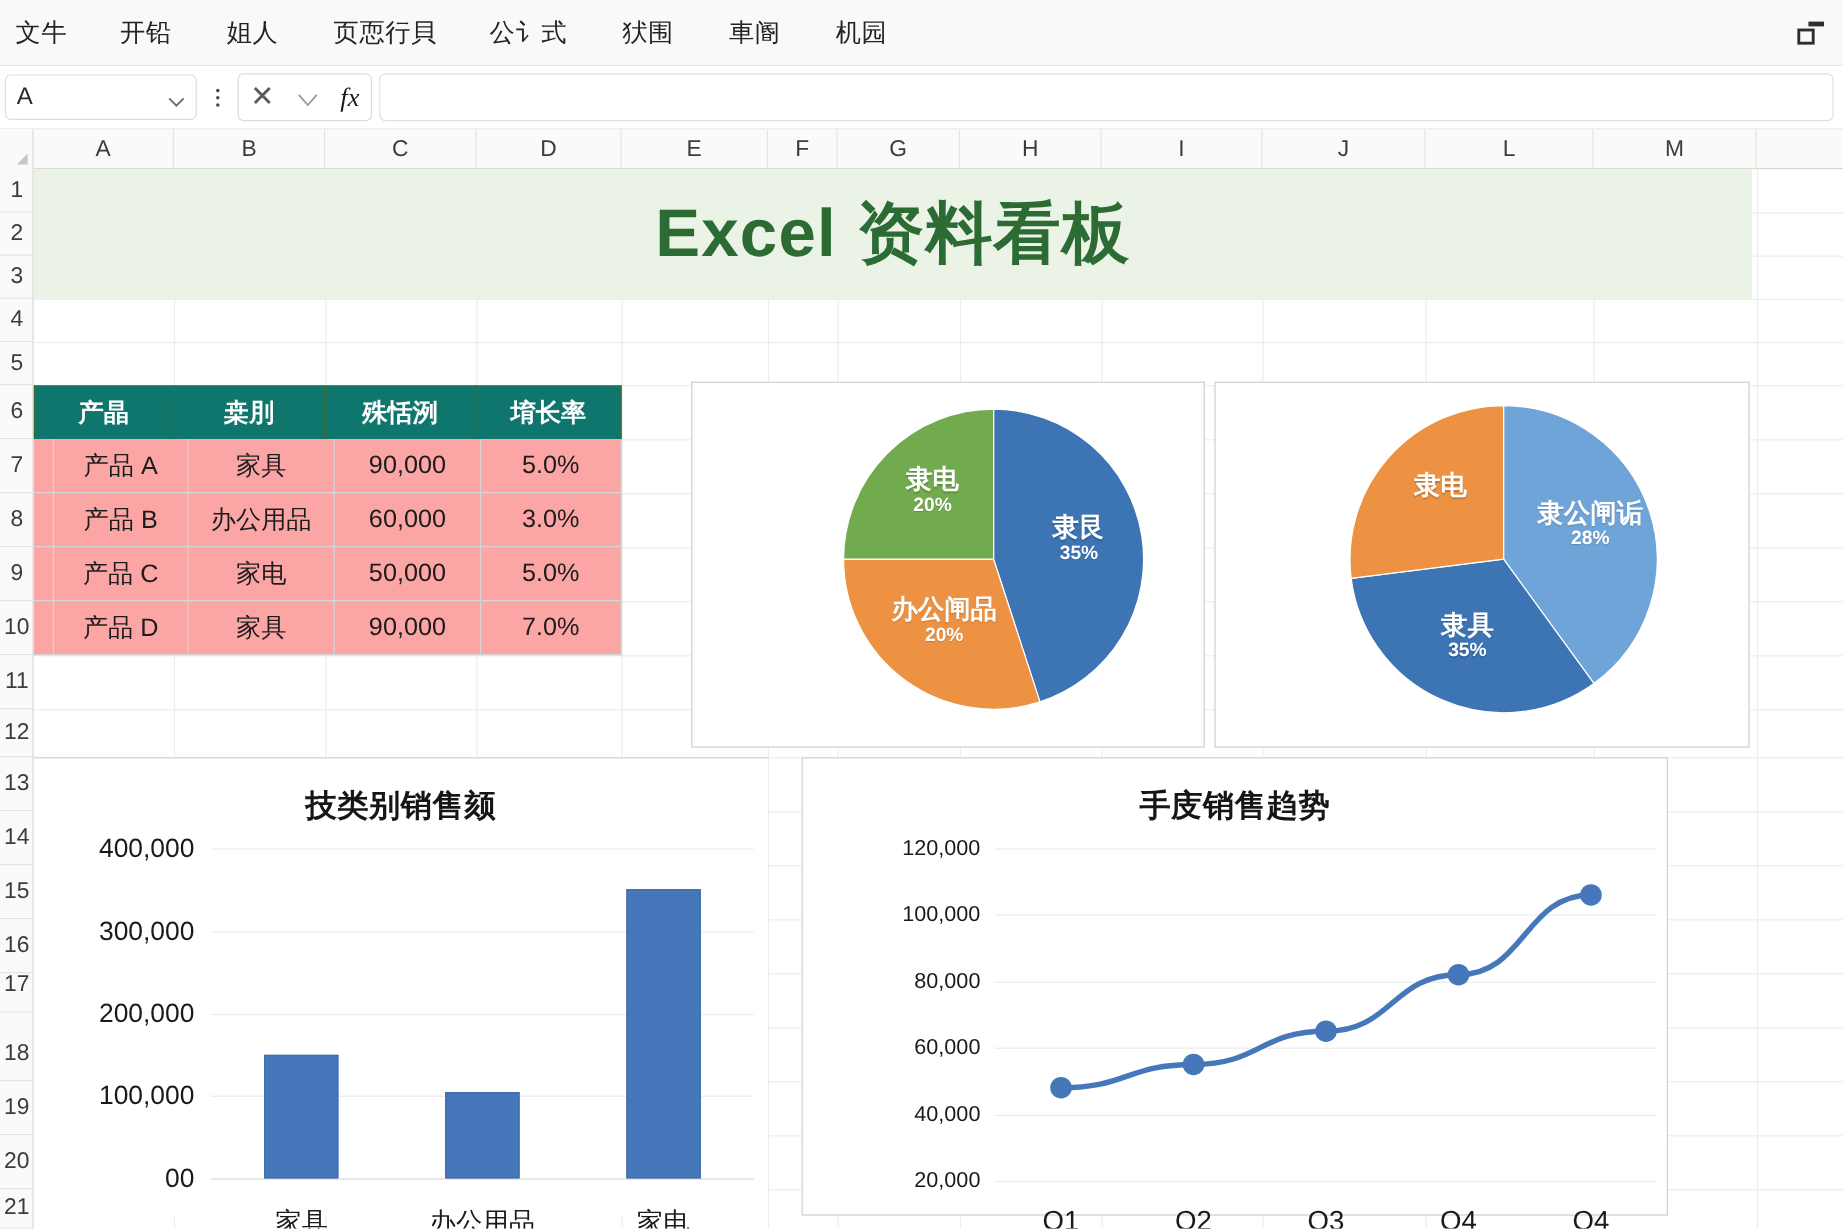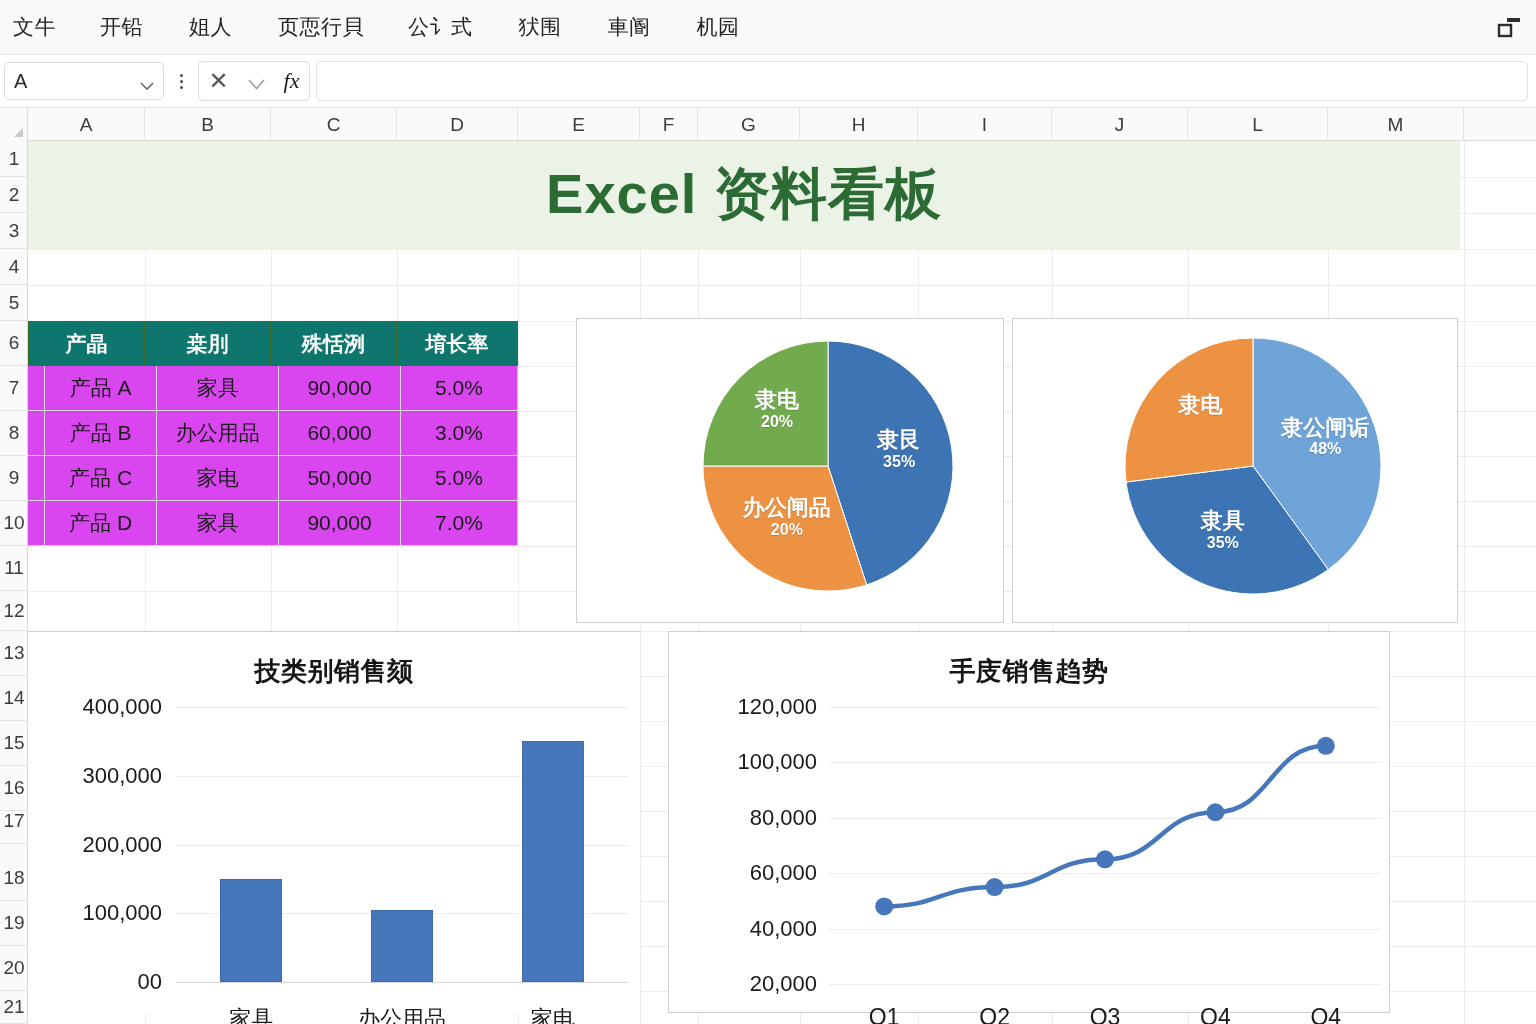--- a/index.html
+++ b/index.html
@@ -113,21 +113,21 @@
   }
 
   
   .dtable { position: absolute; left: 0; top: 180px; width: 490px; }
   .dt-head { display: flex; height: 45px; background: #0f766e; }
   .dt-head .c {
     display: flex; align-items: center; justify-content: center;
     color: #fff; font-weight: bold; font-size: 21px;
     border-right: 1px solid #3d6b2b;
   }
-  .dt-row { display: flex; height: 45px; background: #d946ef; border-bottom: 1px solid #d5d5d3; padding-left: 16px; }
+  .dt-row { display: flex; height: 45px; background: #fca5a5; border-bottom: 1px solid #d5d5d3; padding-left: 16px; }
   .dt-row .c {
     display: flex; align-items: center; justify-content: center;
     font-size: 21px; color: #1c1c1c; border-right: 1px solid #d5d5d3;
   }
   .dt-row .c:first-child { border-left: 1px solid #d5d5d3; }
   .dt-head .c:first-child { border-left: 1px solid #3d6b2b; }
   .w1 { width: 117px; } .w2 { width: 126px; } .w3 { width: 126px; } .w4 { width: 121px; }
 
   
   .panel { position: absolute; background: #fff; border: 1px solid #cfcfcd; }
@@ -160,21 +160,21 @@
   }
   .bc-gline { position: absolute; height: 1px; background: #ebebeb; }
   .bc-bar { position: absolute; background: #4577ba; border: 1px solid #3f6cab; }
   .bc-xlab {
     position: absolute; font-size: 22px; color: #1a1a1a; text-align: center;
     transform: translateX(-50%); white-space: nowrap;
   }
 
   
   .lc-ylab {
-    position: absolute; font-size: 22px; color: #1a1a1a;
+    position: absolute; font-size: 18px; color: #1a1a1a;
     text-align: right; transform: translateY(-50%); white-space: nowrap;
   }
   .lc-xlab {
     position: absolute; font-size: 23px; color: #1a1a1a; text-align: center;
     transform: translateX(-50%); white-space: nowrap;
   }
   .lc-gline { position: absolute; height: 1px; background: #ececec; }
 </style>
 </head>
 <body>
@@ -363,21 +363,21 @@
 
       <div class="panel pie-panel-b">
         <svg id="pieB" width="446" height="305" viewBox="0 0 446 305">
             <path d="M 240 147 L 240 19 A 128 128 0 0 1 315.2365122934366 250.55417527999327 Z" fill="#6fa4d8" stroke="#ffffff" stroke-width="1"></path>
             <path d="M 240 147 L 315.2365122934366 250.55417527999327 A 128 128 0 0 1 113.00931823174683 163.0426538962309 Z" fill="#3c74b4" stroke="#ffffff" stroke-width="1"></path>
             <path d="M 240 147 L 113.00931823174683 163.0426538962309 A 128 128 0 0 1 240.00000000000009 19 Z" fill="#ed9242" stroke="#ffffff" stroke-width="1"></path>
           </svg>
         <div id="pieB-labels">
             <div class="pielabel" style="left: 242.28px; top: 95.5147px; width: 140px;">
               <span class="pl-name">隶公闸诟</span>
-              <span class="pl-pct">48%</span>
+              <span class="pl-pct">28%</span>
             </div>
             <div class="pielabel" style="left: 139.817px; top: 188.749px; width: 140px;">
               <span class="pl-name">隶具</span>
               <span class="pl-pct">35%</span>
             </div>
             <div class="pielabel" style="left: 117.492px; top: 72.7082px; width: 140px;">
               <span class="pl-name">隶电</span>
             </div>
           </div>
       </div>

